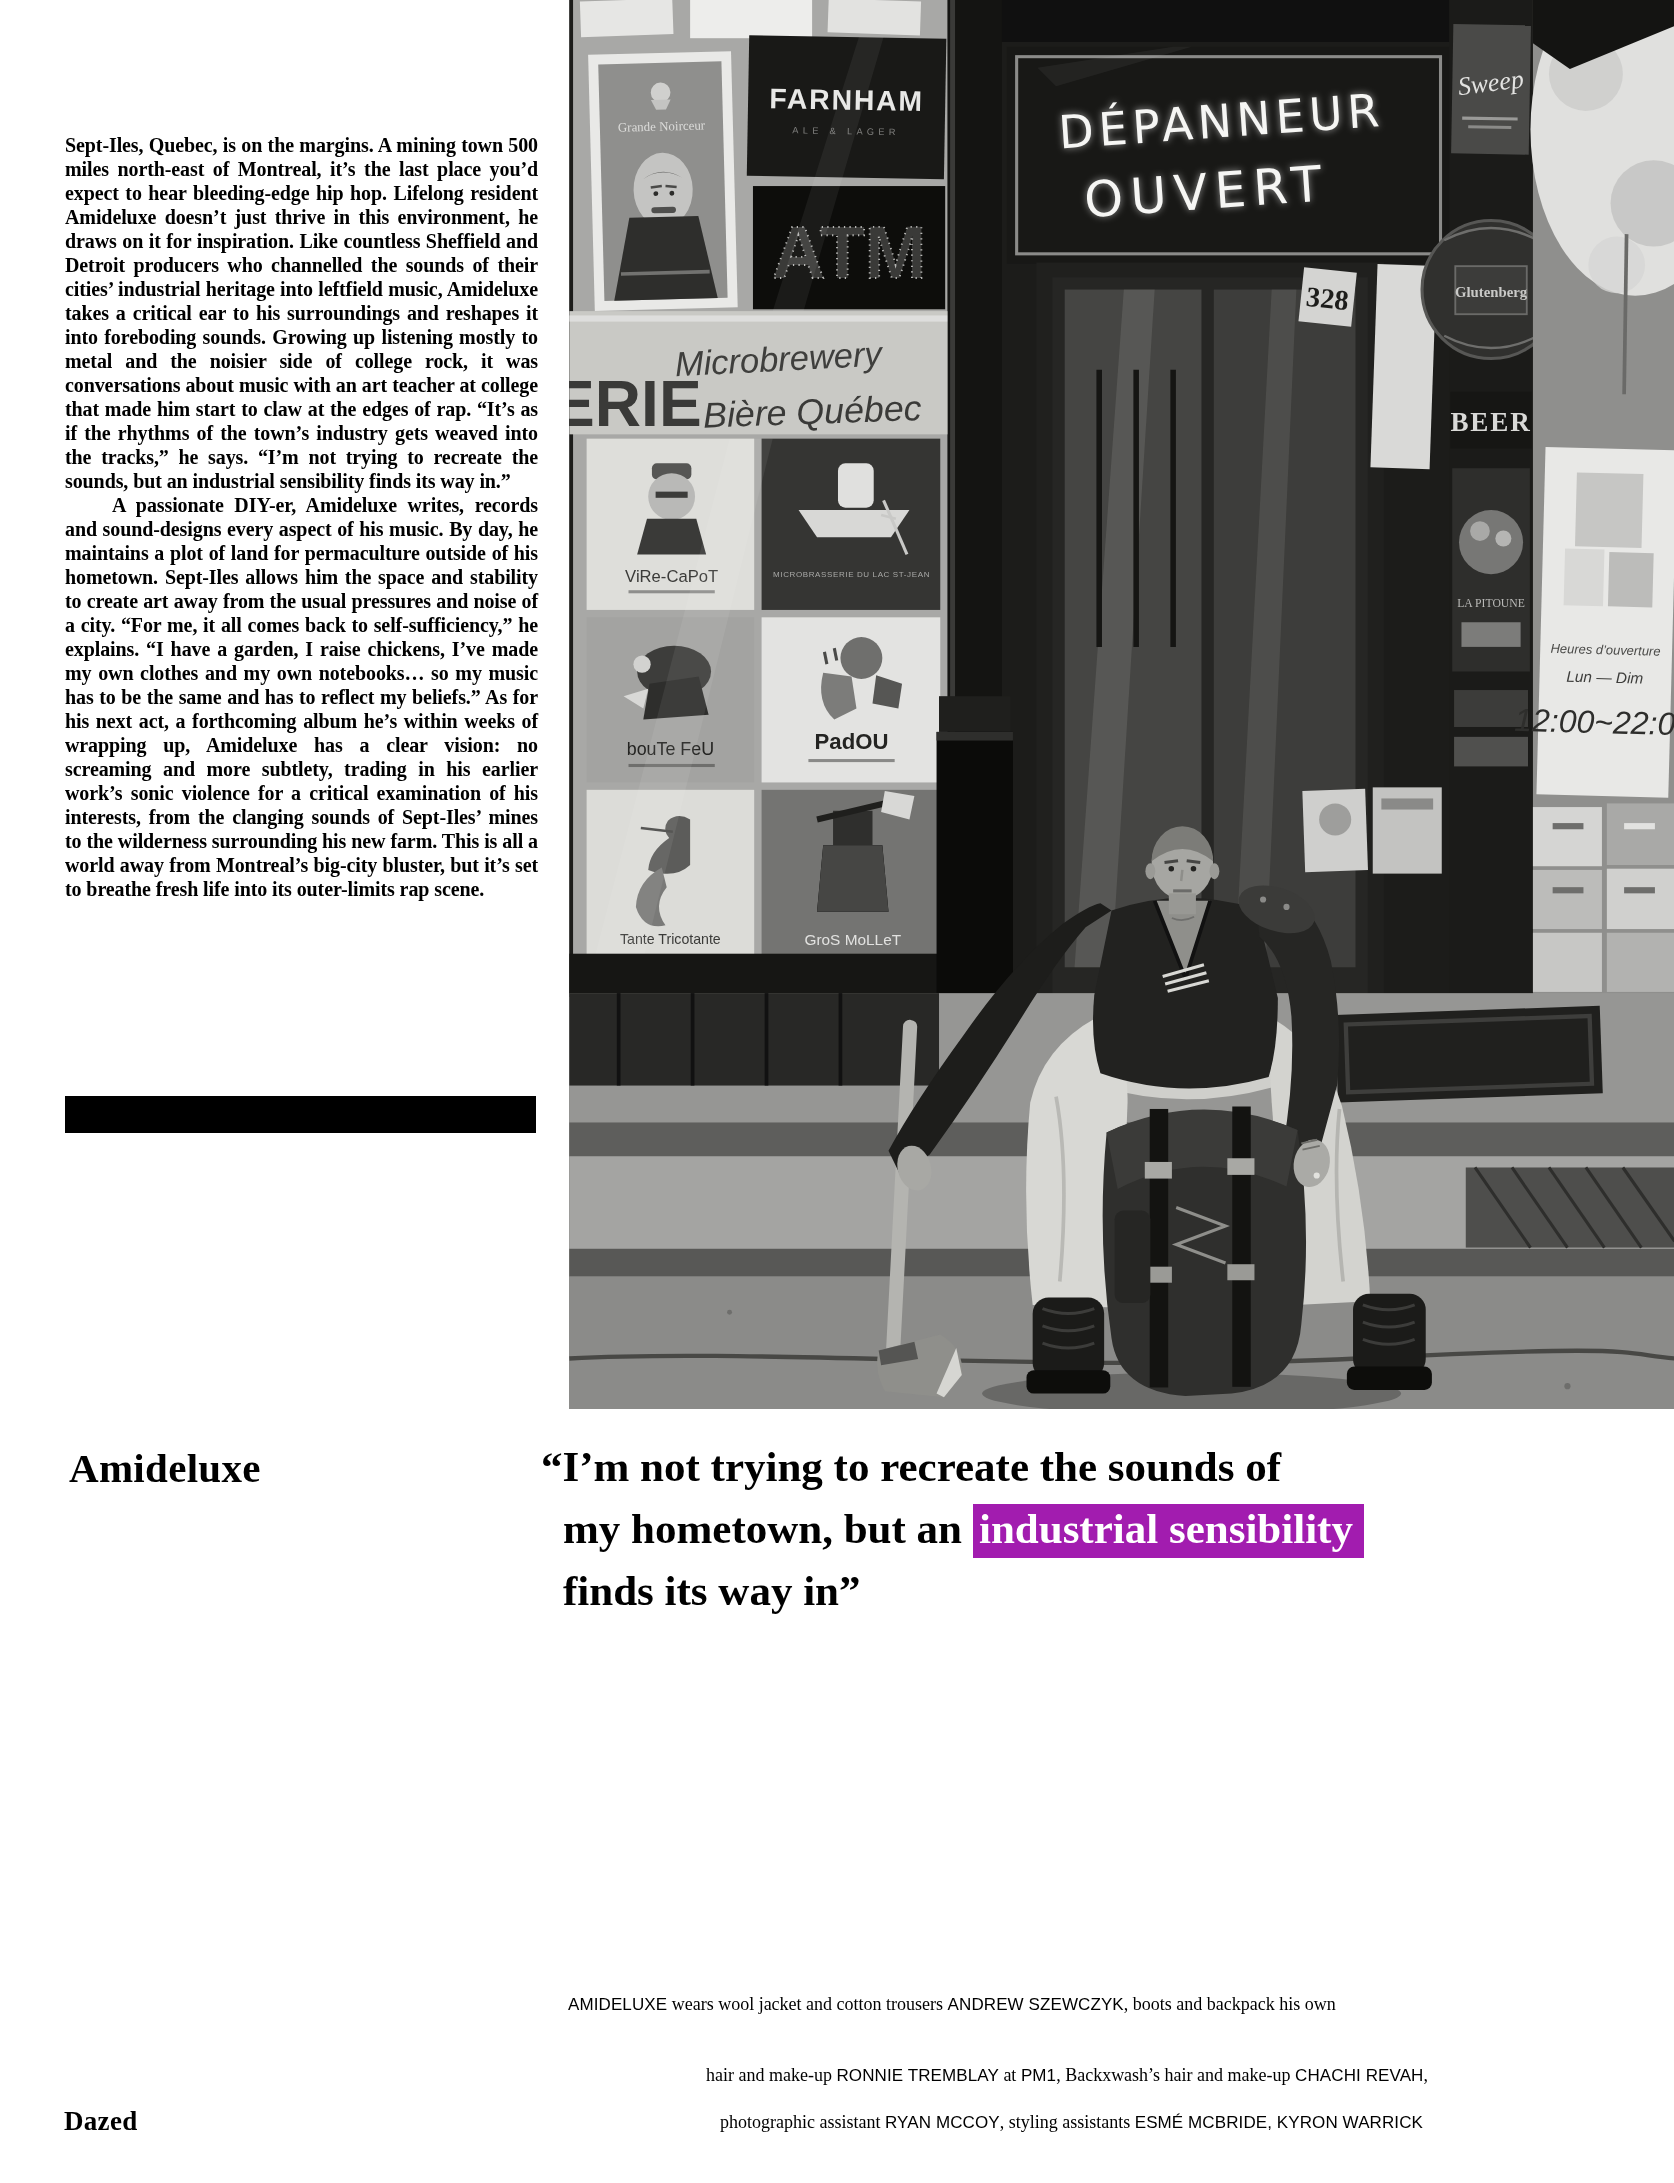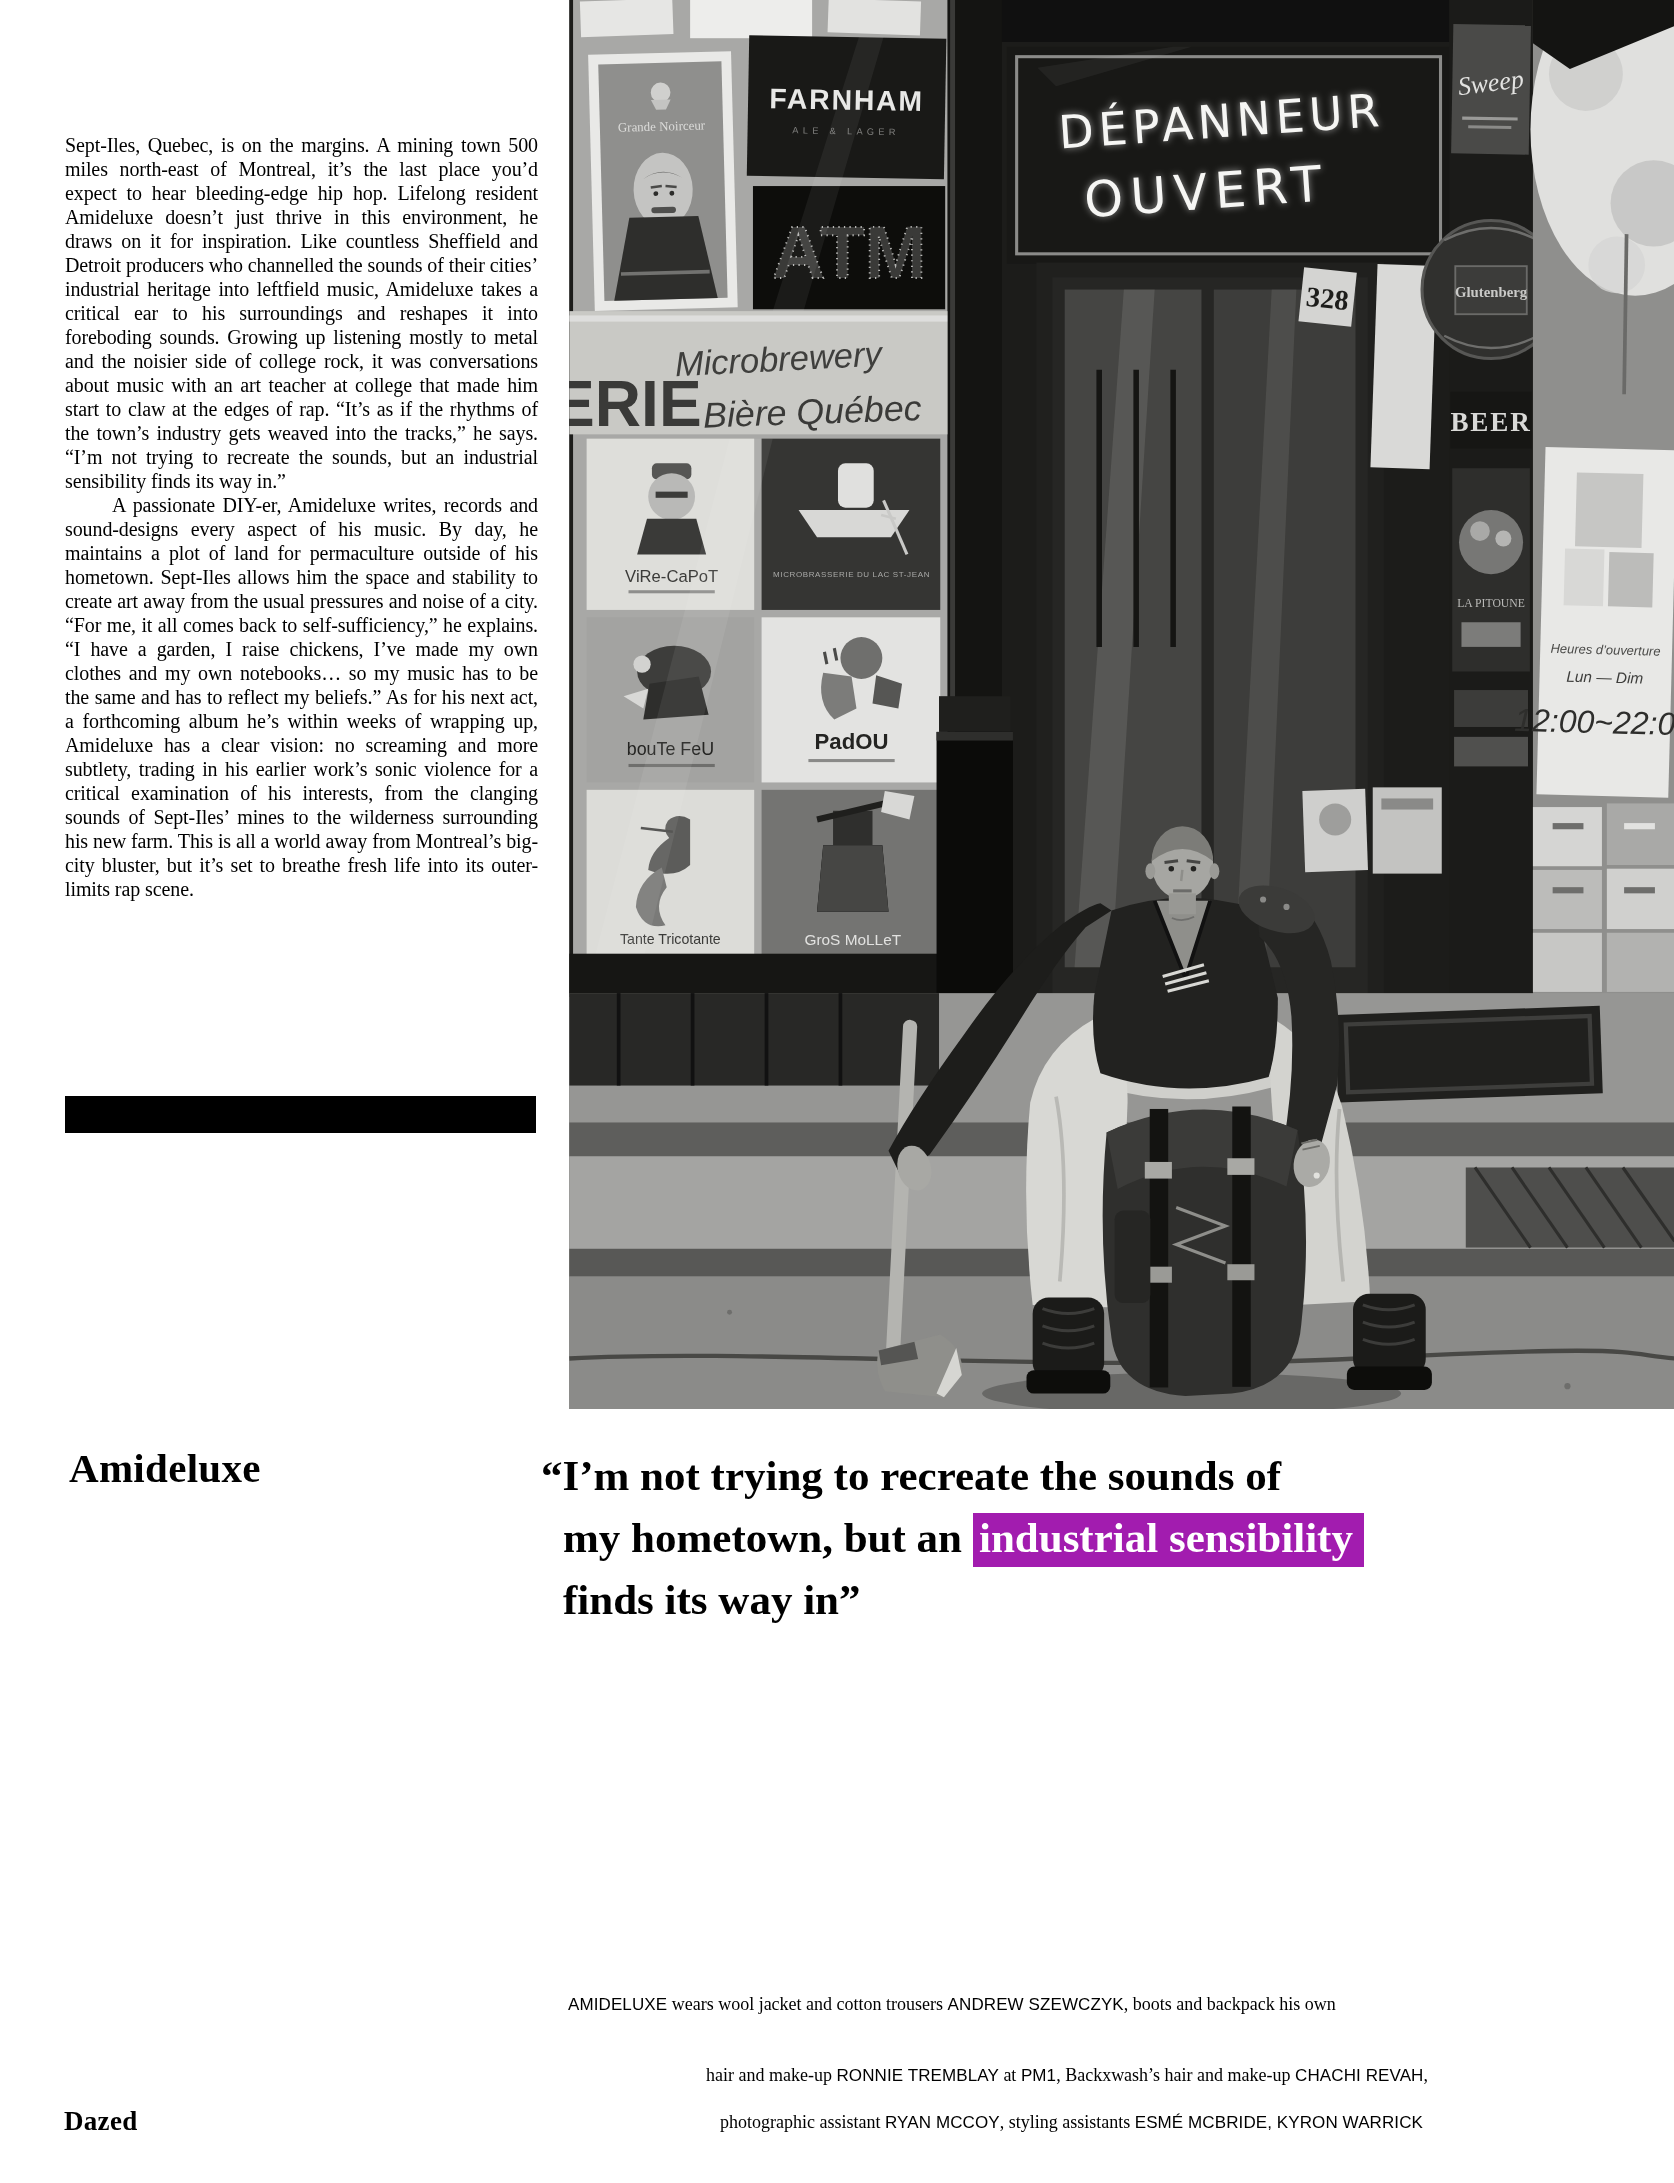--- a/index.html
+++ b/index.html
@@ -1,32 +1,32 @@
 <!DOCTYPE html>
 <html style="font-size:10px"><head>
 <meta charset="utf-8">
 <style>
   html,body{margin:0;padding:0;background:#ffffff;}
   .page{position:relative;width:1674px;height:2183px;background:#ffffff;overflow:hidden;
         font-family:"Liberation Serif",serif;color:#000;}
   
   .article{position:absolute;left:65px;top:133px;width:473px;font-size:20px;line-height:24px;
            text-align:justify;letter-spacing:-0.1px;}
-  .article p{margin:0;}
+  .article p{margin:0;font-weight:bold;}
   .article p + p{text-indent:47px;}
   .black-bar{position:absolute;left:65px;top:1096px;width:471px;height:37px;background:#000;}
   
   .photo{position:absolute;left:569px;top:0;width:1106px;height:1409px;background:#8e8e8c;overflow:hidden;}
   .photo svg{display:block;}
   .neon{font-family:"DejaVu Sans",sans-serif;}
   
   .artist-name{position:absolute;left:69px;top:1444px;font-size:41px;font-weight:bold;letter-spacing:0.3px;}
   .pull-quote{position:absolute;left:541px;top:1436px;width:998px;font-size:43px;font-weight:bold;line-height:62px;}
   .pq-line{padding-left:22px;white-space:nowrap;}
-  .pq-line.first{padding-left:0;margin-top:9px;}
+  .pq-line.first{padding-left:0;}
   .hl{background:#a21caf;color:#fff;padding:1.2px 11px 6.2px 6.2px;}
   .credits{position:absolute;left:568px;width:998px;font-size:18px;line-height:23.4px;white-space:pre-wrap;}
   .credits .caps{font-family:"Liberation Sans",sans-serif;font-size:17px;letter-spacing:0.1px;}
   .credits1{top:1993px;}
   .credits2{top:2064px;text-align:center;}
   .brand{position:absolute;left:64px;top:2106px;font-size:27px;font-weight:bold;letter-spacing:0.3px;}
 </style>
 </head>
 <body>
 

